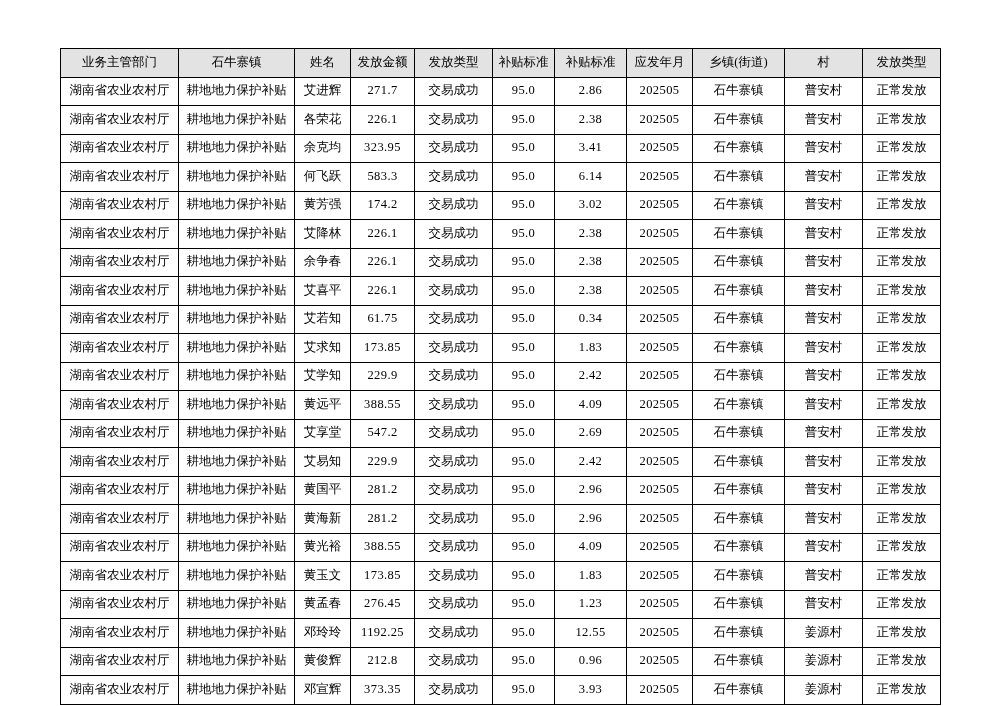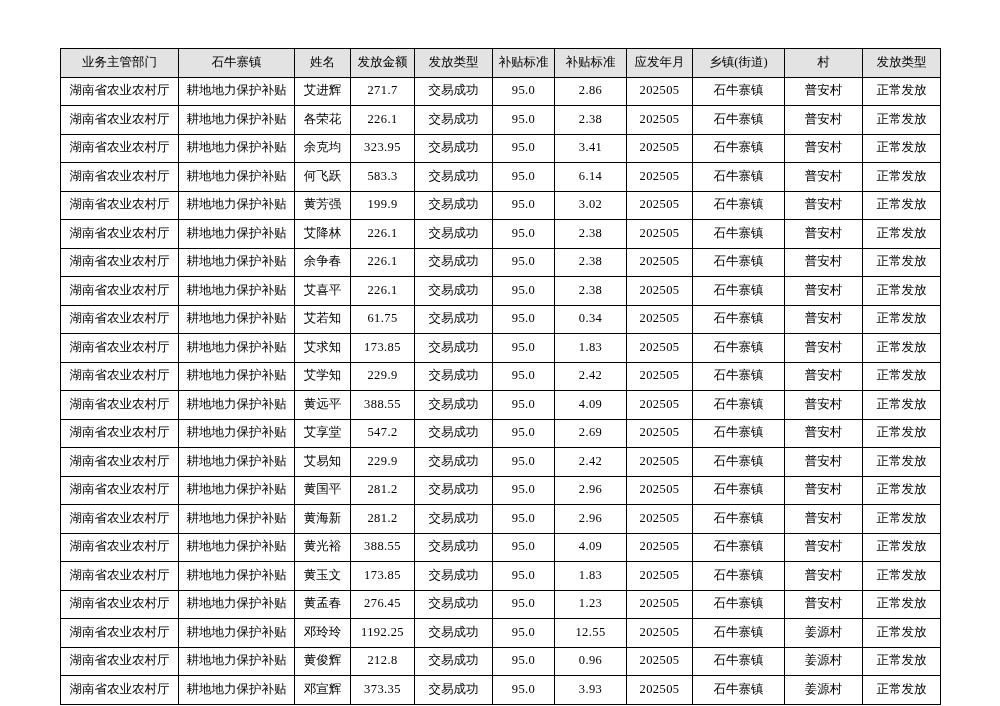--- a/index.html
+++ b/index.html
@@ -152,21 +152,21 @@
             <td class="num">6.14</td>
             <td class="num">202505</td>
             <td>石牛寨镇</td>
             <td>普安村</td>
             <td>正常发放</td>
           </tr>
           <tr>
             <td>湖南省农业农村厅</td>
             <td>耕地地力保护补贴</td>
             <td>黄芳强</td>
-            <td class="num">199.9</td>
+            <td class="num">174.2</td>
             <td>交易成功</td>
             <td class="num">95.0</td>
             <td class="num">3.02</td>
             <td class="num">202505</td>
             <td>石牛寨镇</td>
             <td>普安村</td>
             <td>正常发放</td>
           </tr>
           <tr>
             <td>湖南省农业农村厅</td>

